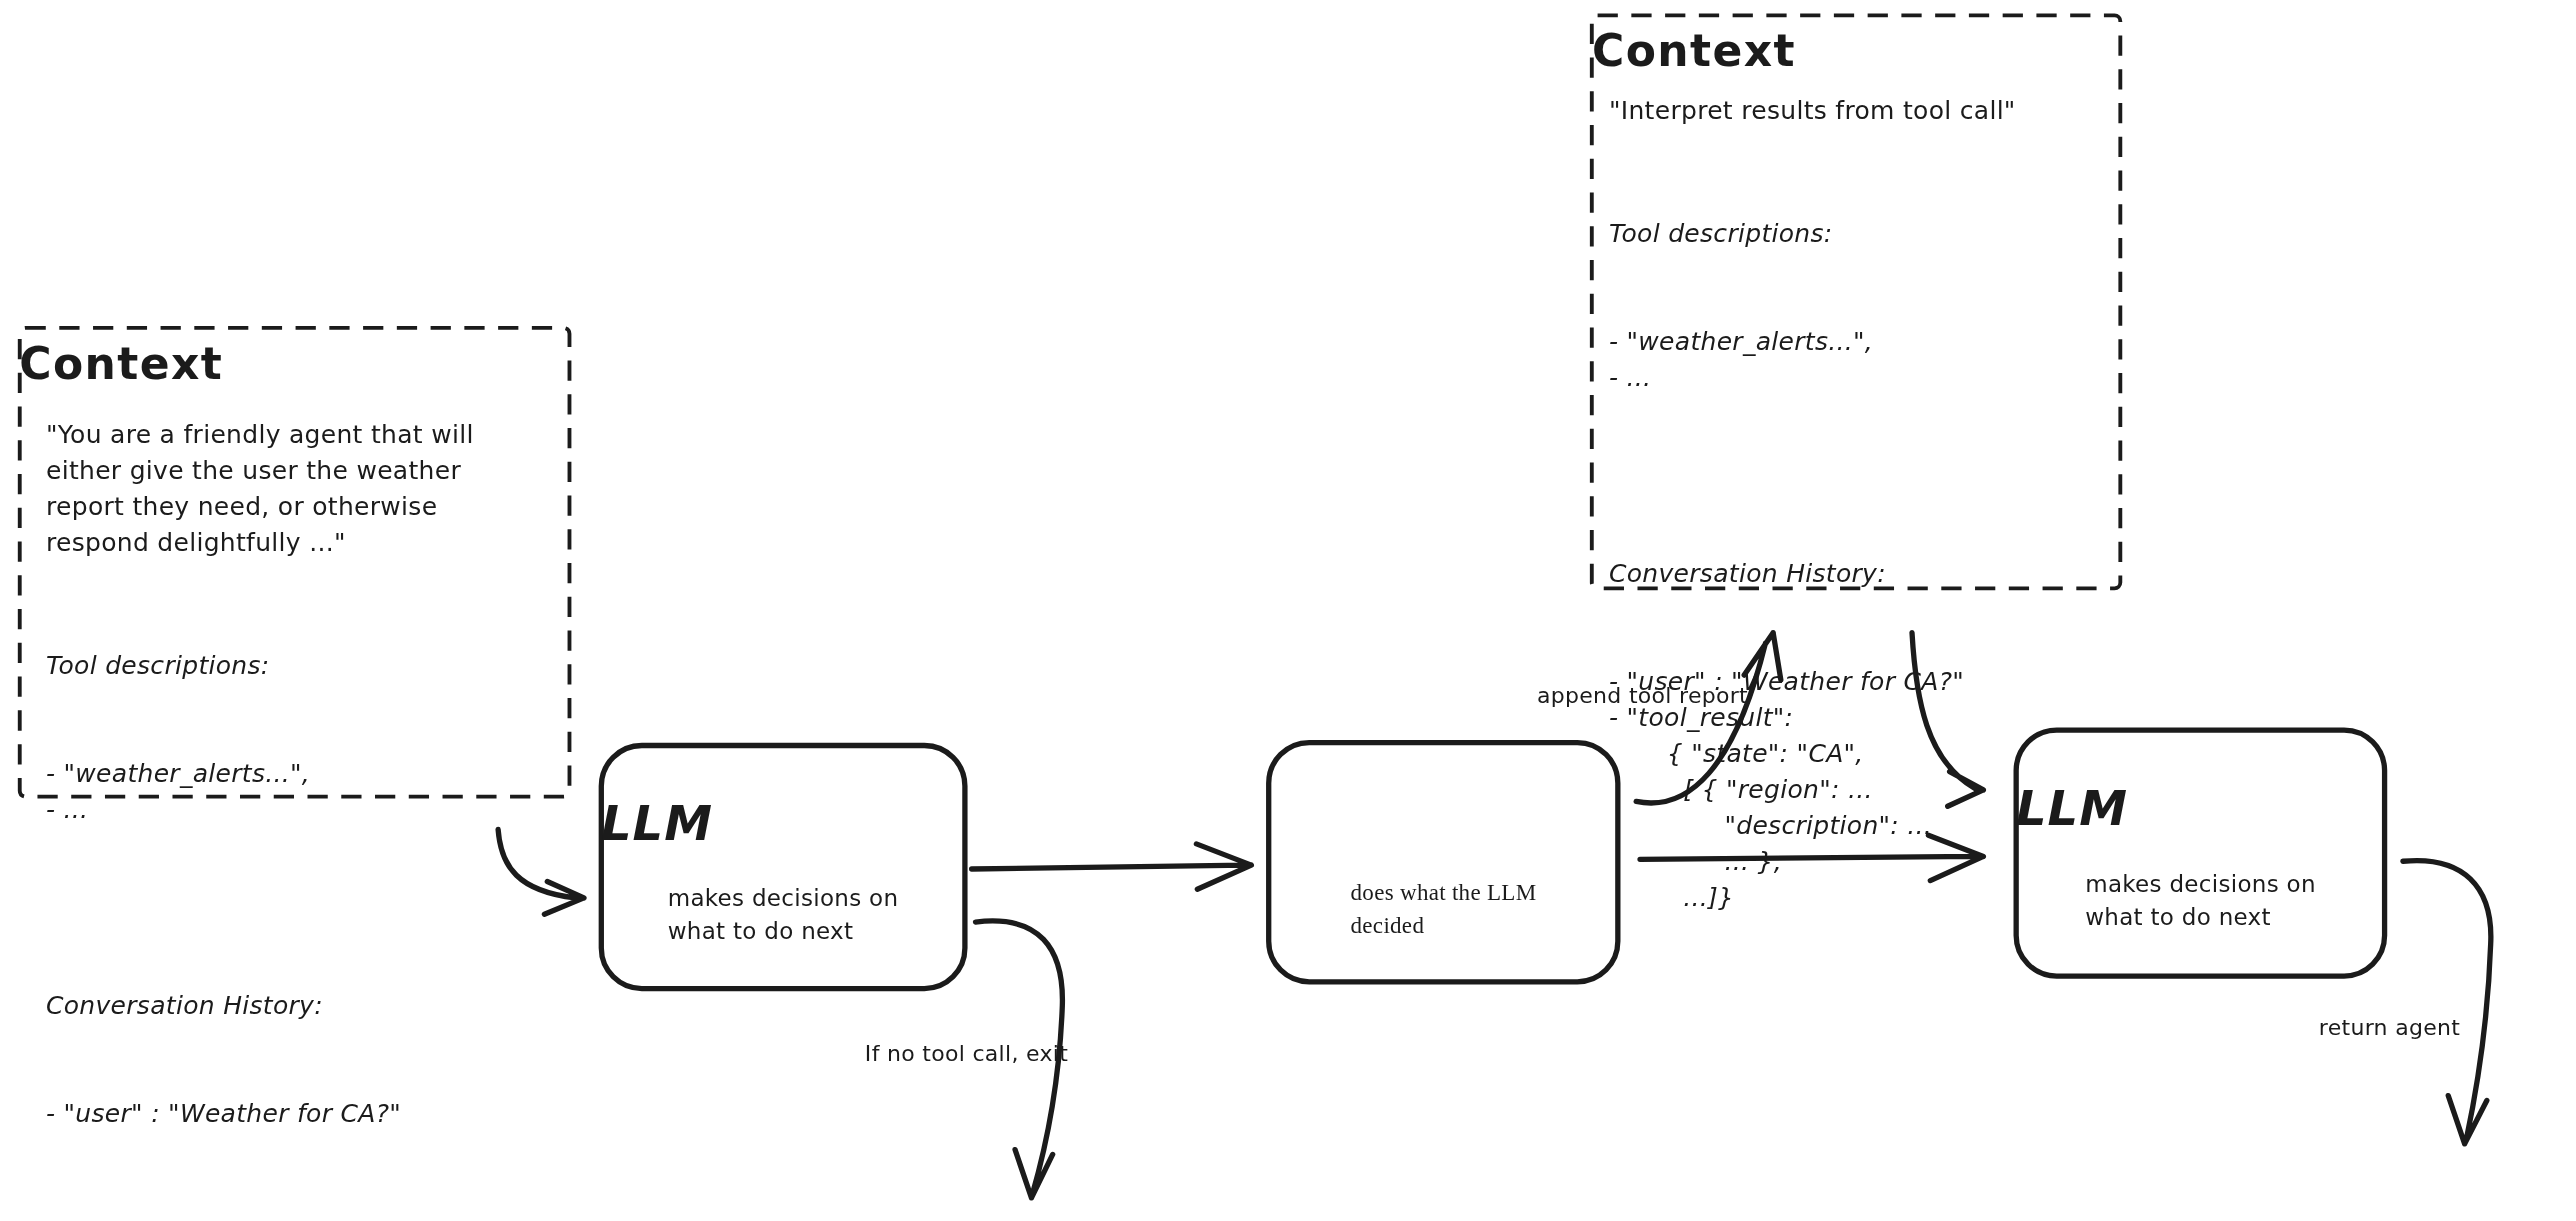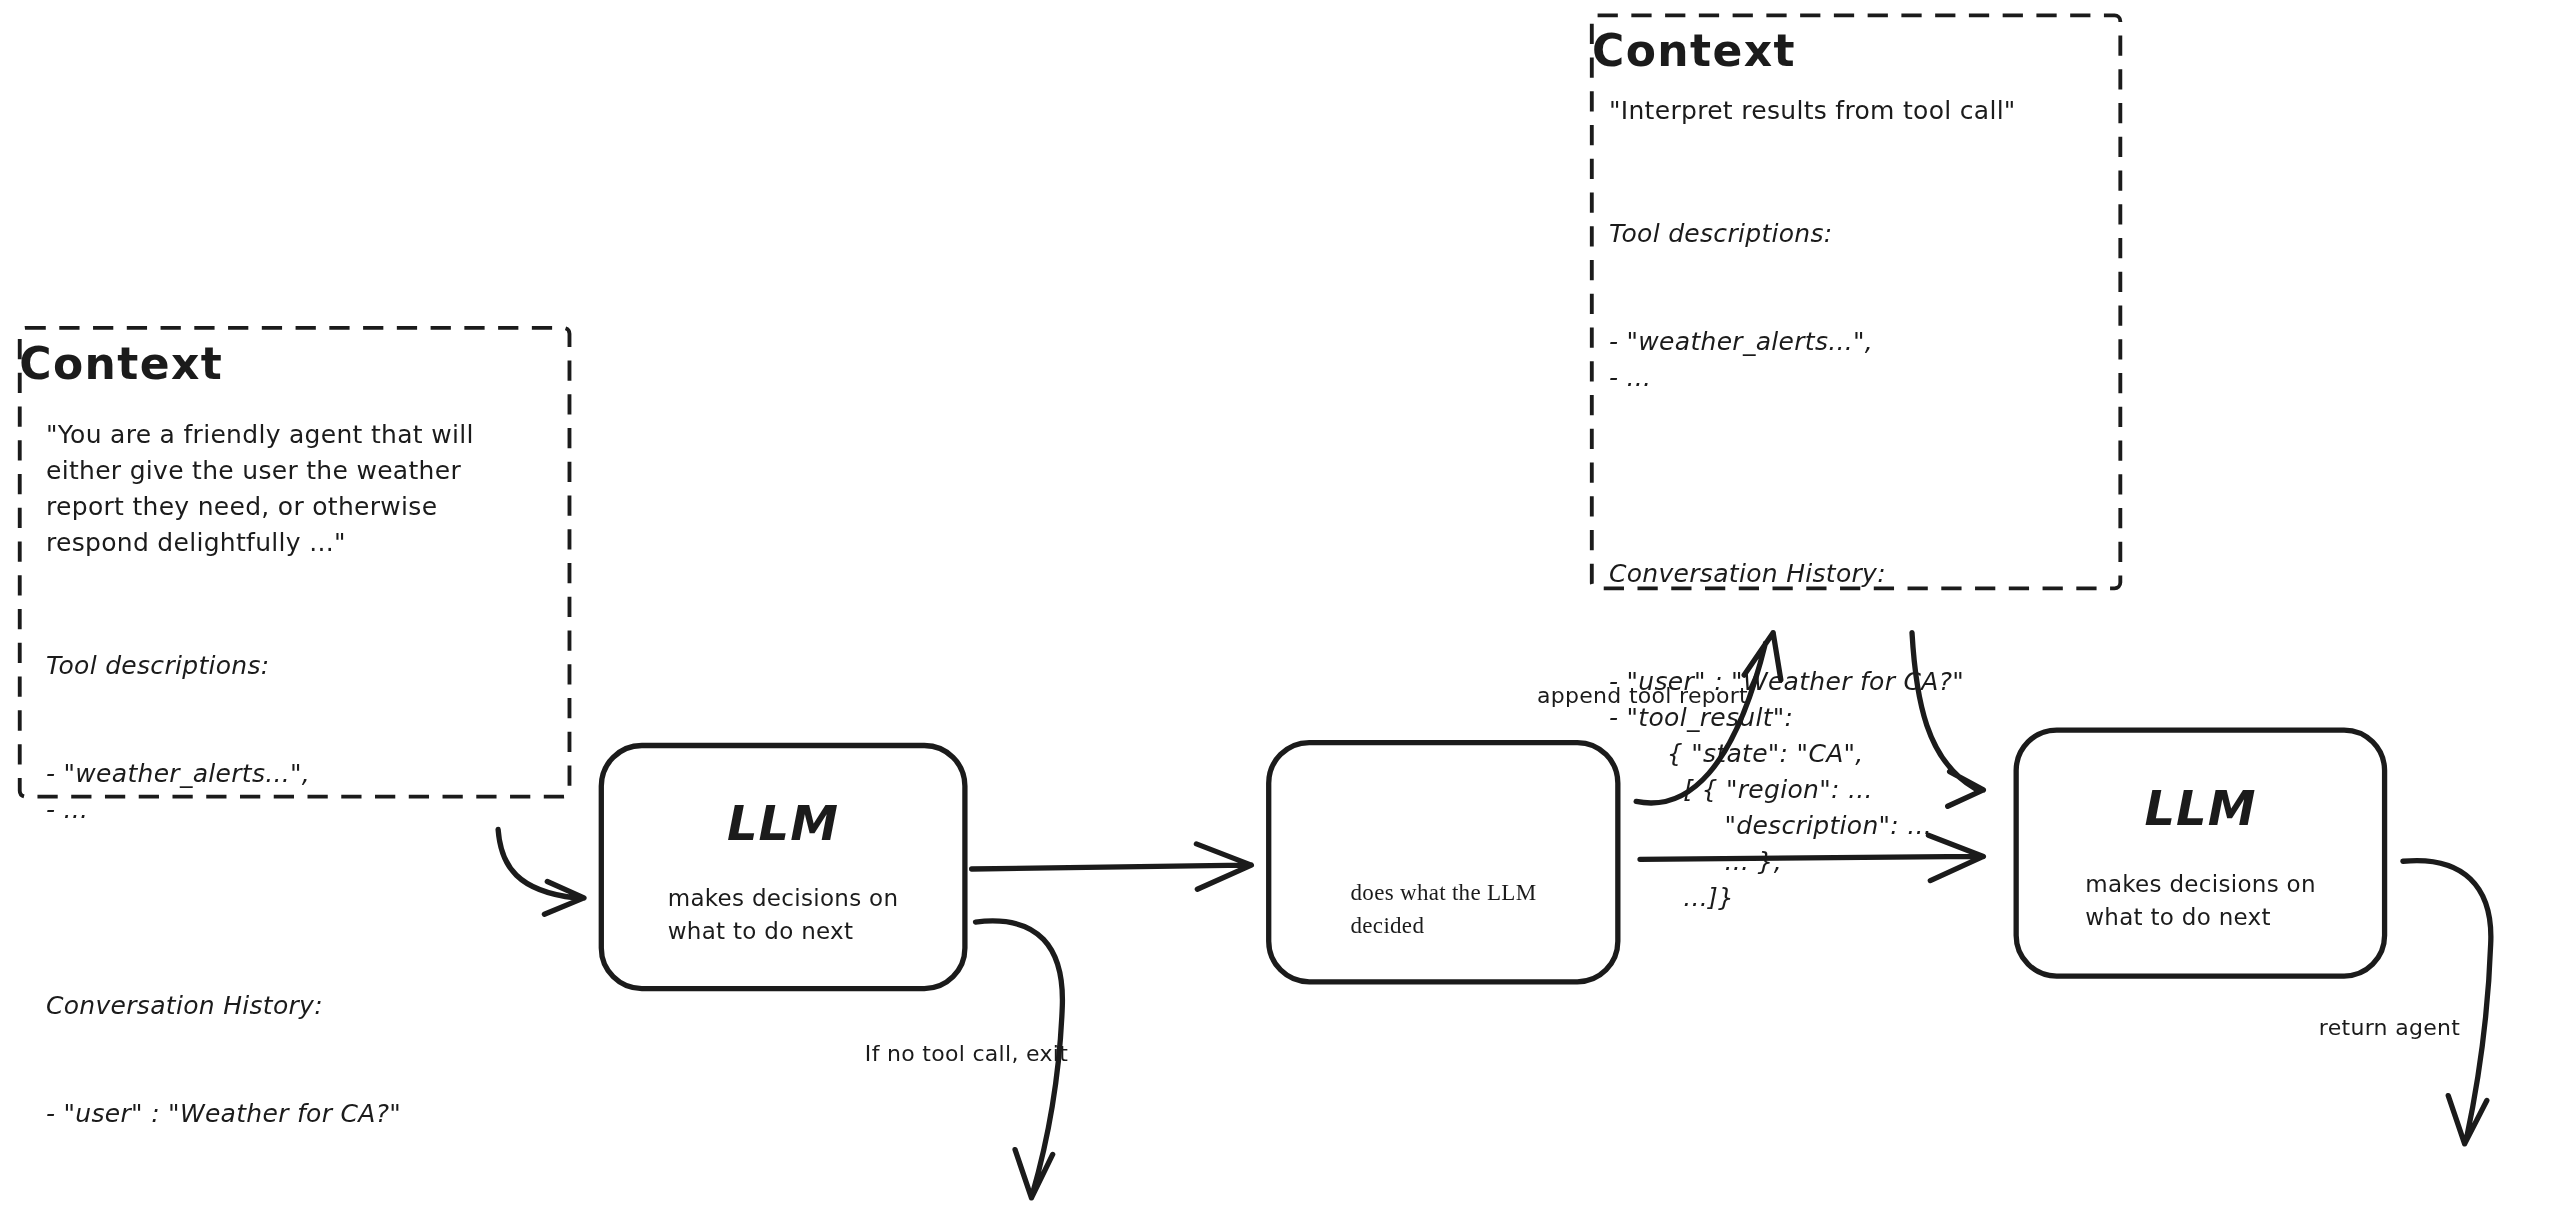--- a/index.html
+++ b/index.html
@@ -55,21 +55,21 @@
     white-space: pre-wrap;
   }
   .para + .para {
     margin-top: 15.4px;
     font-style: italic;
   }
   .node-title {
     position: absolute;
     font-size: 48px;
     font-weight: bold;
-    text-align: center;
+    text-align: left;
     letter-spacing: 1px;
   }
   .node-title.italic {
     font-style: italic;
   }
   .node-sub {
     position: absolute;
     display: flex;
     justify-content: center;
   }

